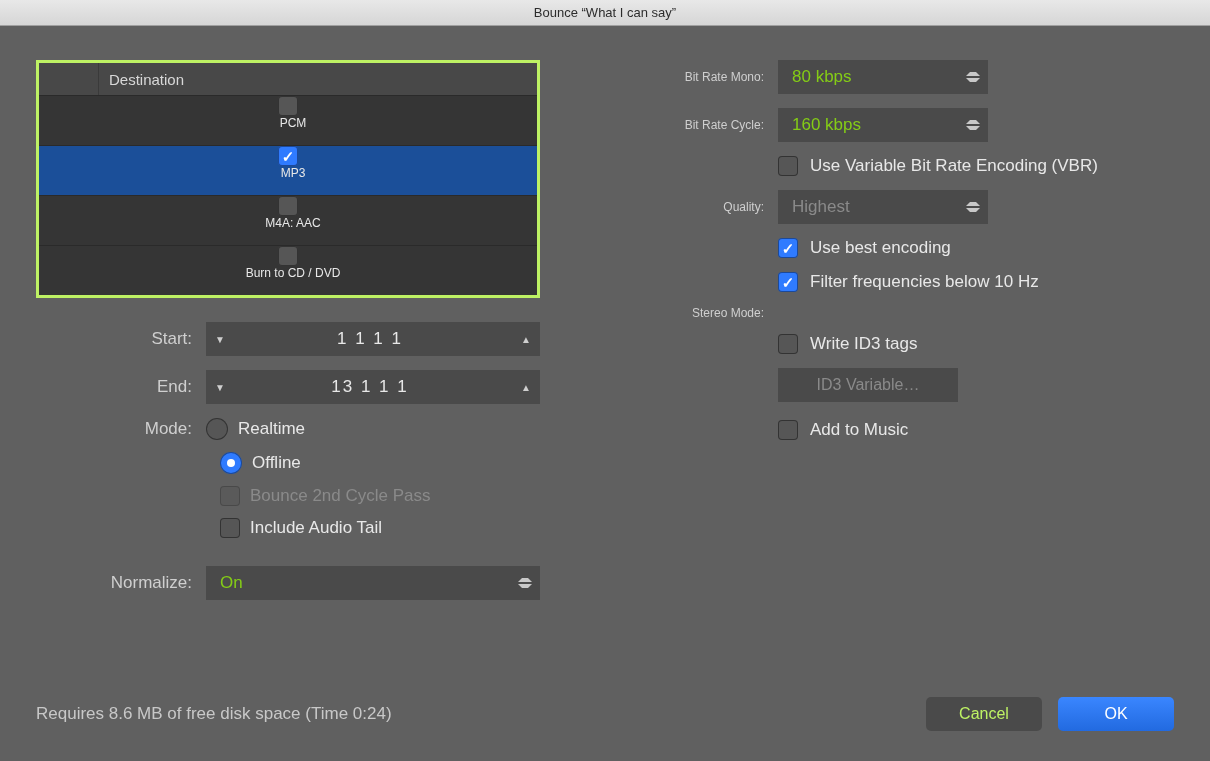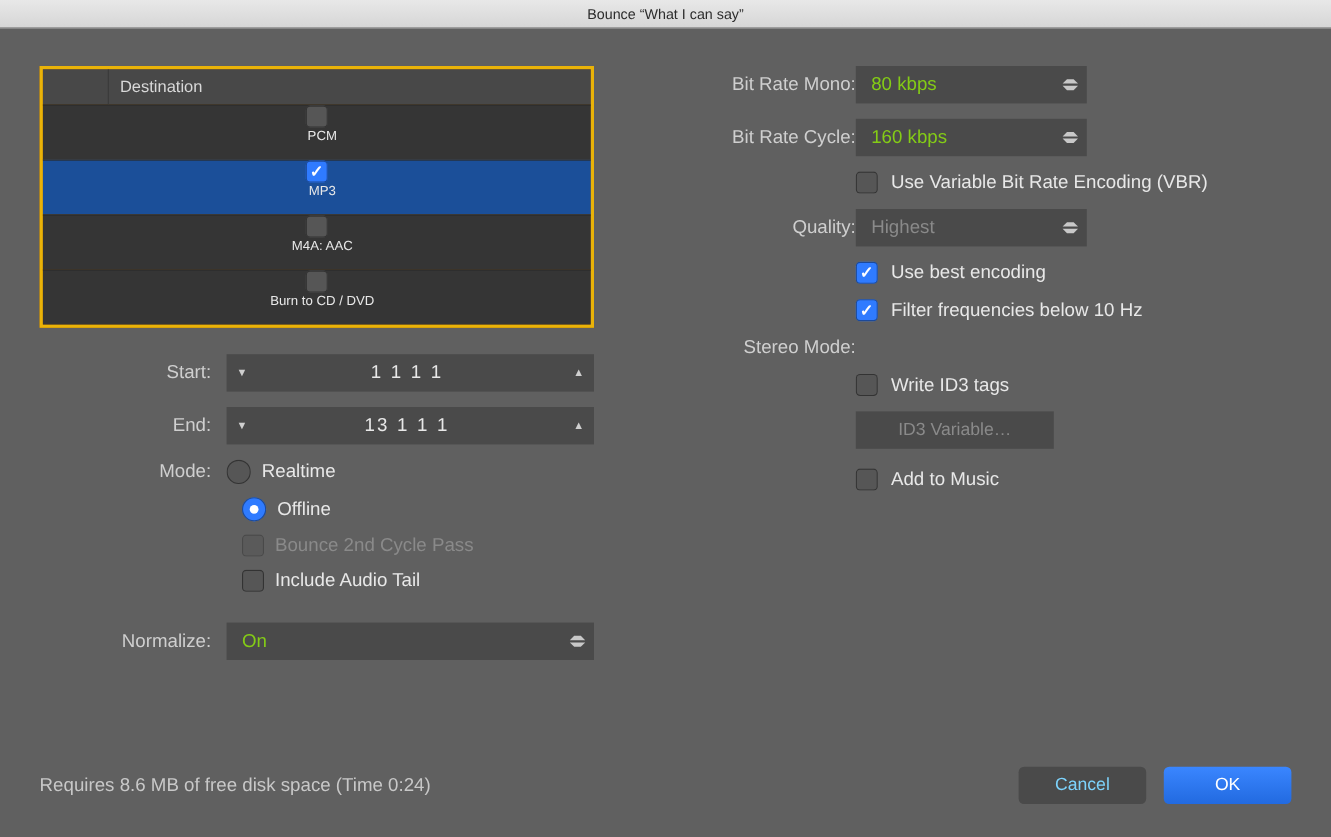--- a/index.html
+++ b/index.html
@@ -5,21 +5,21 @@
   * { box-sizing: border-box; margin: 0; padding: 0; font-family: -apple-system, "Helvetica Neue", Arial, sans-serif; }
   body { background: #606060; width: 1210px; height: 761px; overflow: hidden; user-select: none; }
 
   .titlebar { height: 26px; line-height: 26px; text-align: center; color: #2c2c2c; background: linear-gradient(#e8e8e8,#d6d6d6); font-size: 13px; border-bottom: 1px solid #a0a0a0; }
 
   .content { position: relative; padding: 34px 36px 0 0; display: flex; gap: 34px; }
   .col-left { width: 504px; margin-left: 36px; }
   .col-right { flex: 1; }
 
   
-  .dest-table { border: 3px solid #eab308; background: #a16207; }
+  .dest-table { border: 3px solid #bef264; background: #0ea5e9; }
   .dest-head { display:flex; background: #484848; height: 32px; align-items:center; color:#d8d8d8; font-size:15px; }
   .dest-head .spacer { width:60px; border-right:1px solid #3a3a3a; height:100%; }
   .dest-head .label { padding-left: 10px; }
   .dest-row { display:flex; align-items:center; height:50px; background:#353535; border-top:1px solid #2a2a2a; color:#e8e8e8; font-size:12px;flex-direction:column; }
   .dest-row.selected { background:#1b4f99; }
   .dest-row .cb-cell { width:60px; display:flex; align-items:center; justify-content:center; }
   .dest-row .txt { padding-left: 10px; }
 
   
   .chk { width:20px; height:20px; border-radius:4px; background:#565656; box-shadow: inset 0 0 0 1px rgba(0,0,0,.4); display:flex; align-items:center; justify-content:center; cursor:pointer; }
@@ -44,26 +44,26 @@
   .select .caret { position:absolute; right:8px; top:0; bottom:0; width:14px; display:flex; flex-direction:column; justify-content:center; gap:2px; }
   .select .caret::before { content:""; border-left:4px solid transparent; border-right:4px solid transparent; border-bottom:4px solid #c8c8c8; }
   .select .caret::after  { content:""; border-left:4px solid transparent; border-right:4px solid transparent; border-top:4px solid #c8c8c8; }
 
   .opt-row { display:flex; align-items:center; gap:10px; margin-top:12px; margin-left:184px; }
   .opt-row.disabled .opt-label { color:#8a8a8a; }
   .opt-label { color:#e8e8e8; font-size:17px; }
 
   
   .r-row { display:flex; align-items:center; margin-bottom:14px; }
-  .r-row > .lab { width:204px; text-align:right; color:#cfcfcf; font-size:17px; }
+  .r-row > .lab { width:204px; text-align:right; padding-right:14px; color:#cfcfcf; font-size:12px; }
   .r-row > .ctrl { flex:1; }
   .r-check-row { display:flex; align-items:center; gap:12px; margin-left:204px; margin-bottom:14px; }
   .r-check-row .opt-label { color:#e8e8e8; font-size:17px; }
 
-  .btn { height:34px; background:#4a4a4a; color:#7dd3fc; font-size:16px; display:inline-flex; align-items:center; justify-content:center; border-radius:4px; padding:0 18px; cursor:pointer; }
+  .btn { height:34px; background:#4a4a4a; color:#bef264; font-size:16px; display:inline-flex; align-items:center; justify-content:center; border-radius:4px; padding:0 18px; cursor:pointer; }
   .btn.disabled { color:#8a8a8a; cursor:default; }
   .btn.primary { background:linear-gradient(#3a86ff,#226ae0); color:#fff; }
 
   .footer { position:absolute; left:36px; right:36px; bottom:30px; display:flex; align-items:center; }
   .footer .status { color:#c8c8c8; font-size:17px; }
   .footer .actions { margin-left:auto; display:flex; gap:16px; }
   .footer .btn { width:116px; border-radius:5px; }
 
   .left-block2 { margin-top:24px; }
 </style>

